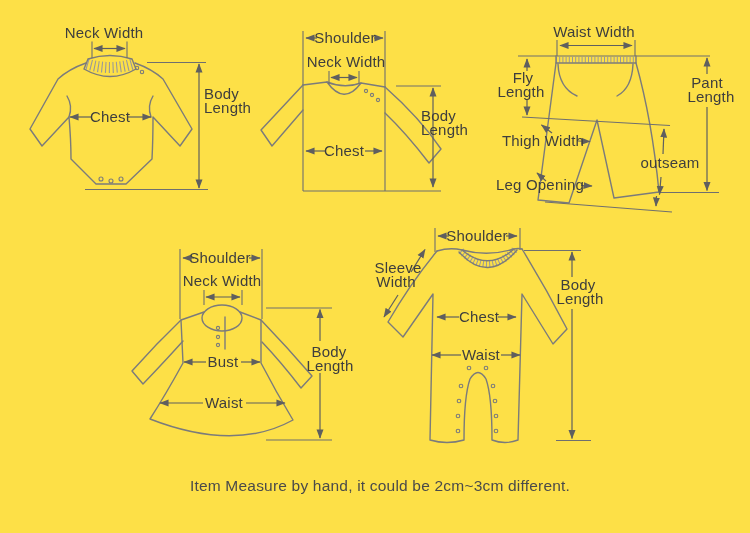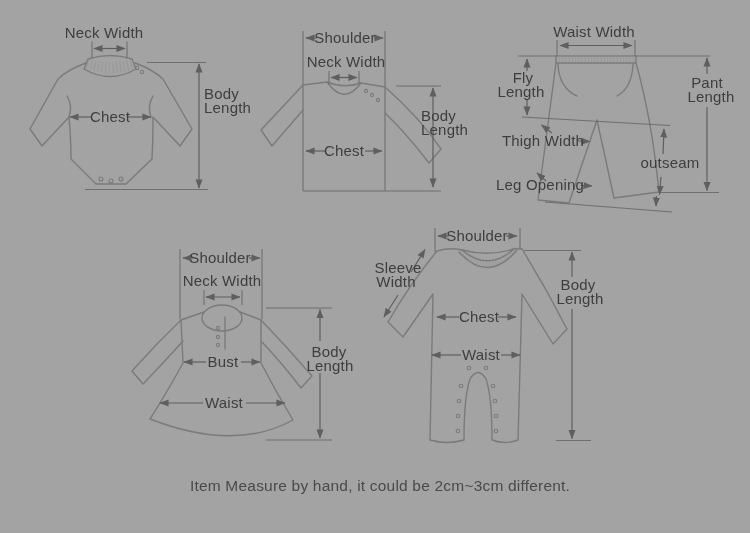--- a/index.html
+++ b/index.html
@@ -1,16 +1,16 @@
 <!DOCTYPE html>
 <html><head>
 <meta charset="utf-8">
 <style>
   html,body{margin:0;padding:0;background:#ffffff;}
-  .stage{position:relative;width:750px;height:533px;background:#a3a3a3;overflow:hidden;
+  .stage{position:relative;width:750px;height:533px;background:#fde047;overflow:hidden;
          font-family:"Liberation Sans",sans-serif;}
   svg{display:block;}
   .ol{fill:none;stroke:#7b7b7b;stroke-width:1.4;stroke-linecap:round;stroke-linejoin:round;}
   .ar{fill:none;stroke:#5f5f5f;stroke-width:1.2;}
   .xt{fill:none;stroke:#6f6f6f;stroke-width:1.1;}
   .tk{fill:none;stroke:#6f6f6f;stroke-width:1.1;}
   .ht{fill:none;stroke:#999999;}
   .dt{fill:none;stroke:#7b7b7b;stroke-width:1.1;}
   text{font-family:"Liberation Sans",sans-serif;font-size:15px;fill:#3e3e3e;letter-spacing:.2px;}
   .tm{text-anchor:middle;}

